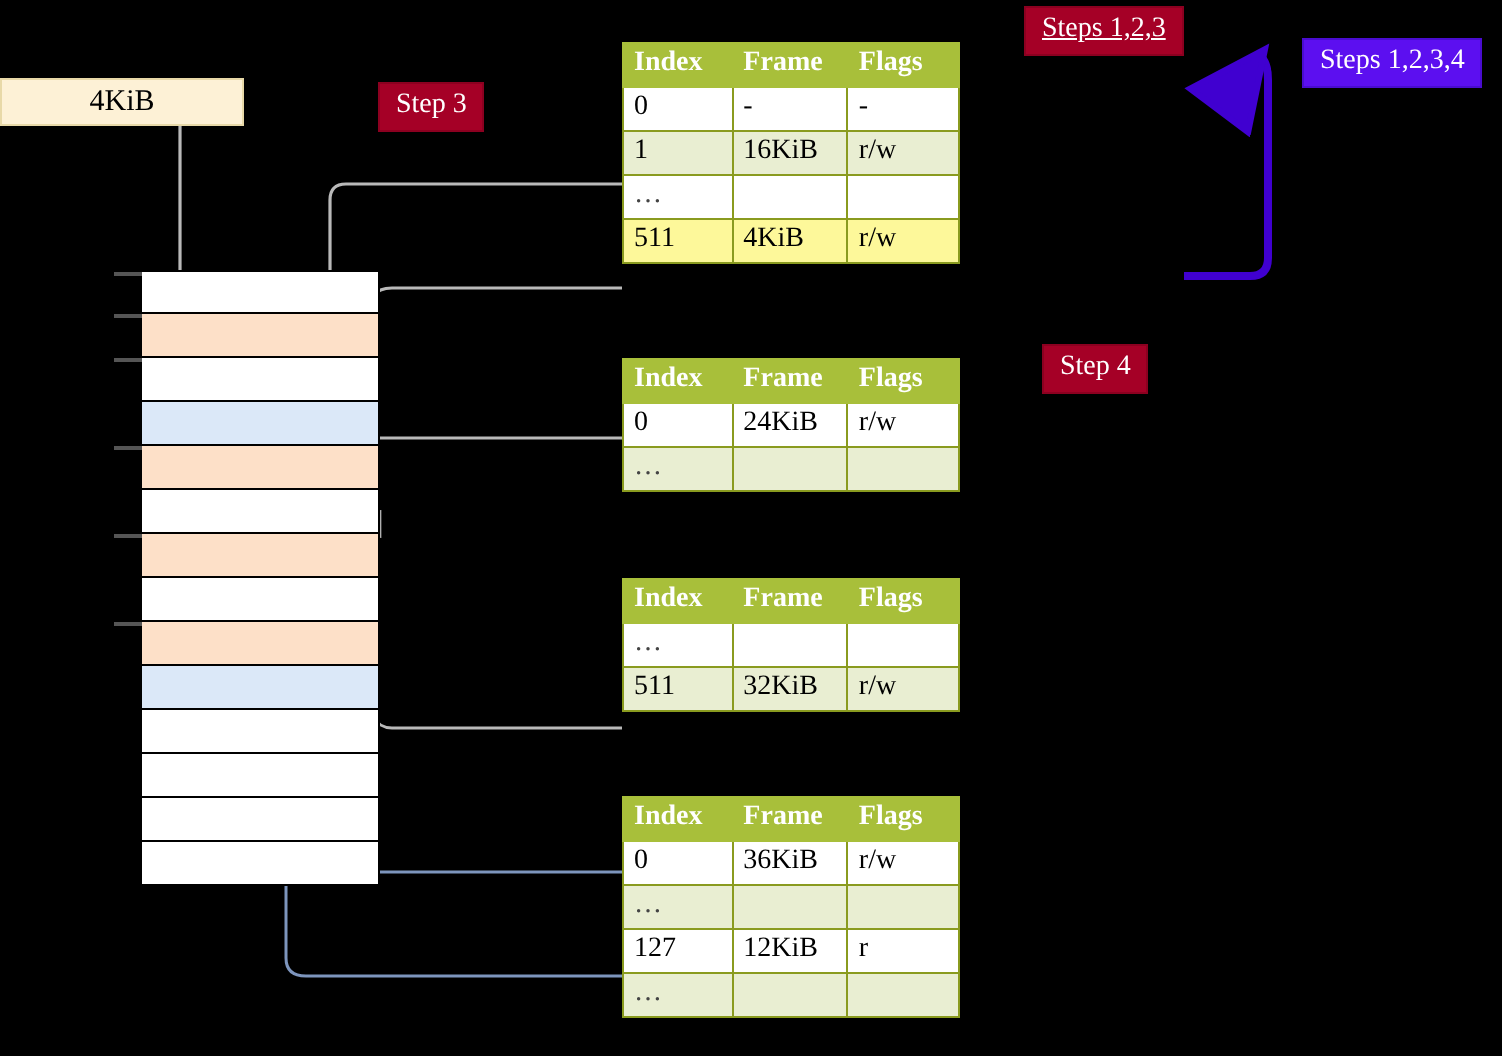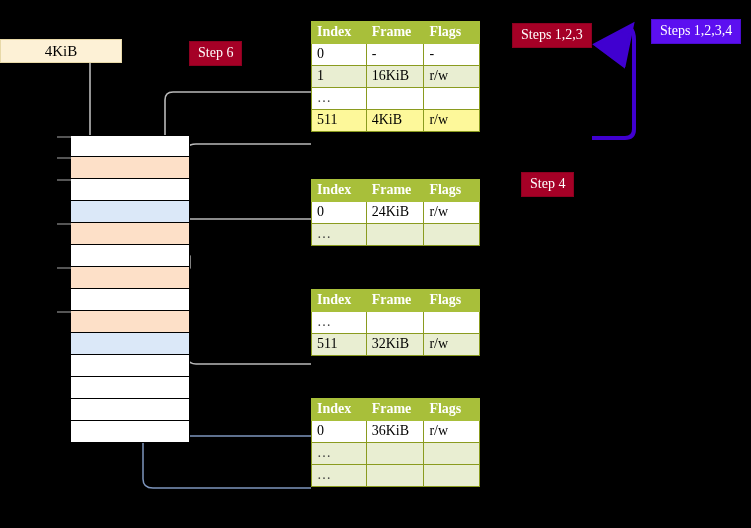--- a/index.html
+++ b/index.html
@@ -22,21 +22,21 @@
   }
 
   
   .badge{
     position:absolute;color:#fff;font-size:14px;line-height:1;
     padding:4px 8px 5px 8px;white-space:nowrap;
   }
   .badge-dark{background:#a50026;border:1px solid #8c0020;}
   .badge-blue{background:#5c0ff0;border:1px solid #4a0cd0;}
   #badge-step0{left:189px;top:41px;}
-  #badge-s123{left:512px;top:23px;}
+  #badge-s123{left:512px;top:3px;text-decoration:underline;}
   #badge-s1234{left:651px;top:19px;text-align:right;}
   #badge-step4{left:521px;top:172px;}
 
   
   .memcol{position:absolute;left:70px;top:135px;width:120px;}
   .memrow{height:22px;border:1px solid #000;border-top:none;box-sizing:border-box;}
   .memrow:first-child{border-top:1px solid #000;}
   .m-white{background:#ffffff;}
   .m-orange{background:#fde0c8;}
   .m-blue{background:#dbe8f8;}
@@ -106,21 +106,21 @@
 
     <path d="M311,488 L153,488 Q143,488 143,479 L143,215" fill="none" stroke="#7d95bd" stroke-width="1.5" marker-end="url(#ahBlueUp)"></path>
 
     <path d="M592,138 L625,138 Q634,138 634,129 L634,40 Q634,31 630,28" fill="none" stroke="#4000d0" stroke-width="4" marker-end="url(#ahPurple)"></path>
   </svg>
 
   <div class="kib-box">
     <span>4KiB</span>
   </div>
 
-  <div id="badge-step0" class="badge badge-dark">Step 6</div>
+  <div id="badge-step0" class="badge badge-dark">Step 3</div>
   <div id="badge-s123" class="badge badge-dark">Steps 1,2,3</div>
   <div id="badge-s1234" class="badge badge-blue">Steps 1,2,3,4</div>
   <div id="badge-step4" class="badge badge-dark">Step 4</div>
 
   <div class="memcol" id="memory-column">
       <div class="memrow m-white" style="position: relative;">
         <span class="tick" style="top: 0px;"></span>
       </div>
       <div class="memrow m-orange" style="position: relative;">
         <span class="tick" style="top: 0px;"></span>
@@ -252,20 +252,25 @@
         <tr class="r-white">
           <td>0</td>
           <td>36KiB</td>
           <td>r/w</td>
         </tr>
         <tr class="r-tint">
           <td><span class="dots">…</span></td>
           <td></td>
           <td></td>
         </tr>
+        <tr class="r-white">
+          <td>127</td>
+          <td>12KiB</td>
+          <td>r</td>
+        </tr>
         <tr class="r-tint">
           <td><span class="dots">…</span></td>
           <td></td>
           <td></td>
         </tr>
       </tbody>
     </table>
 
 </div>
 

